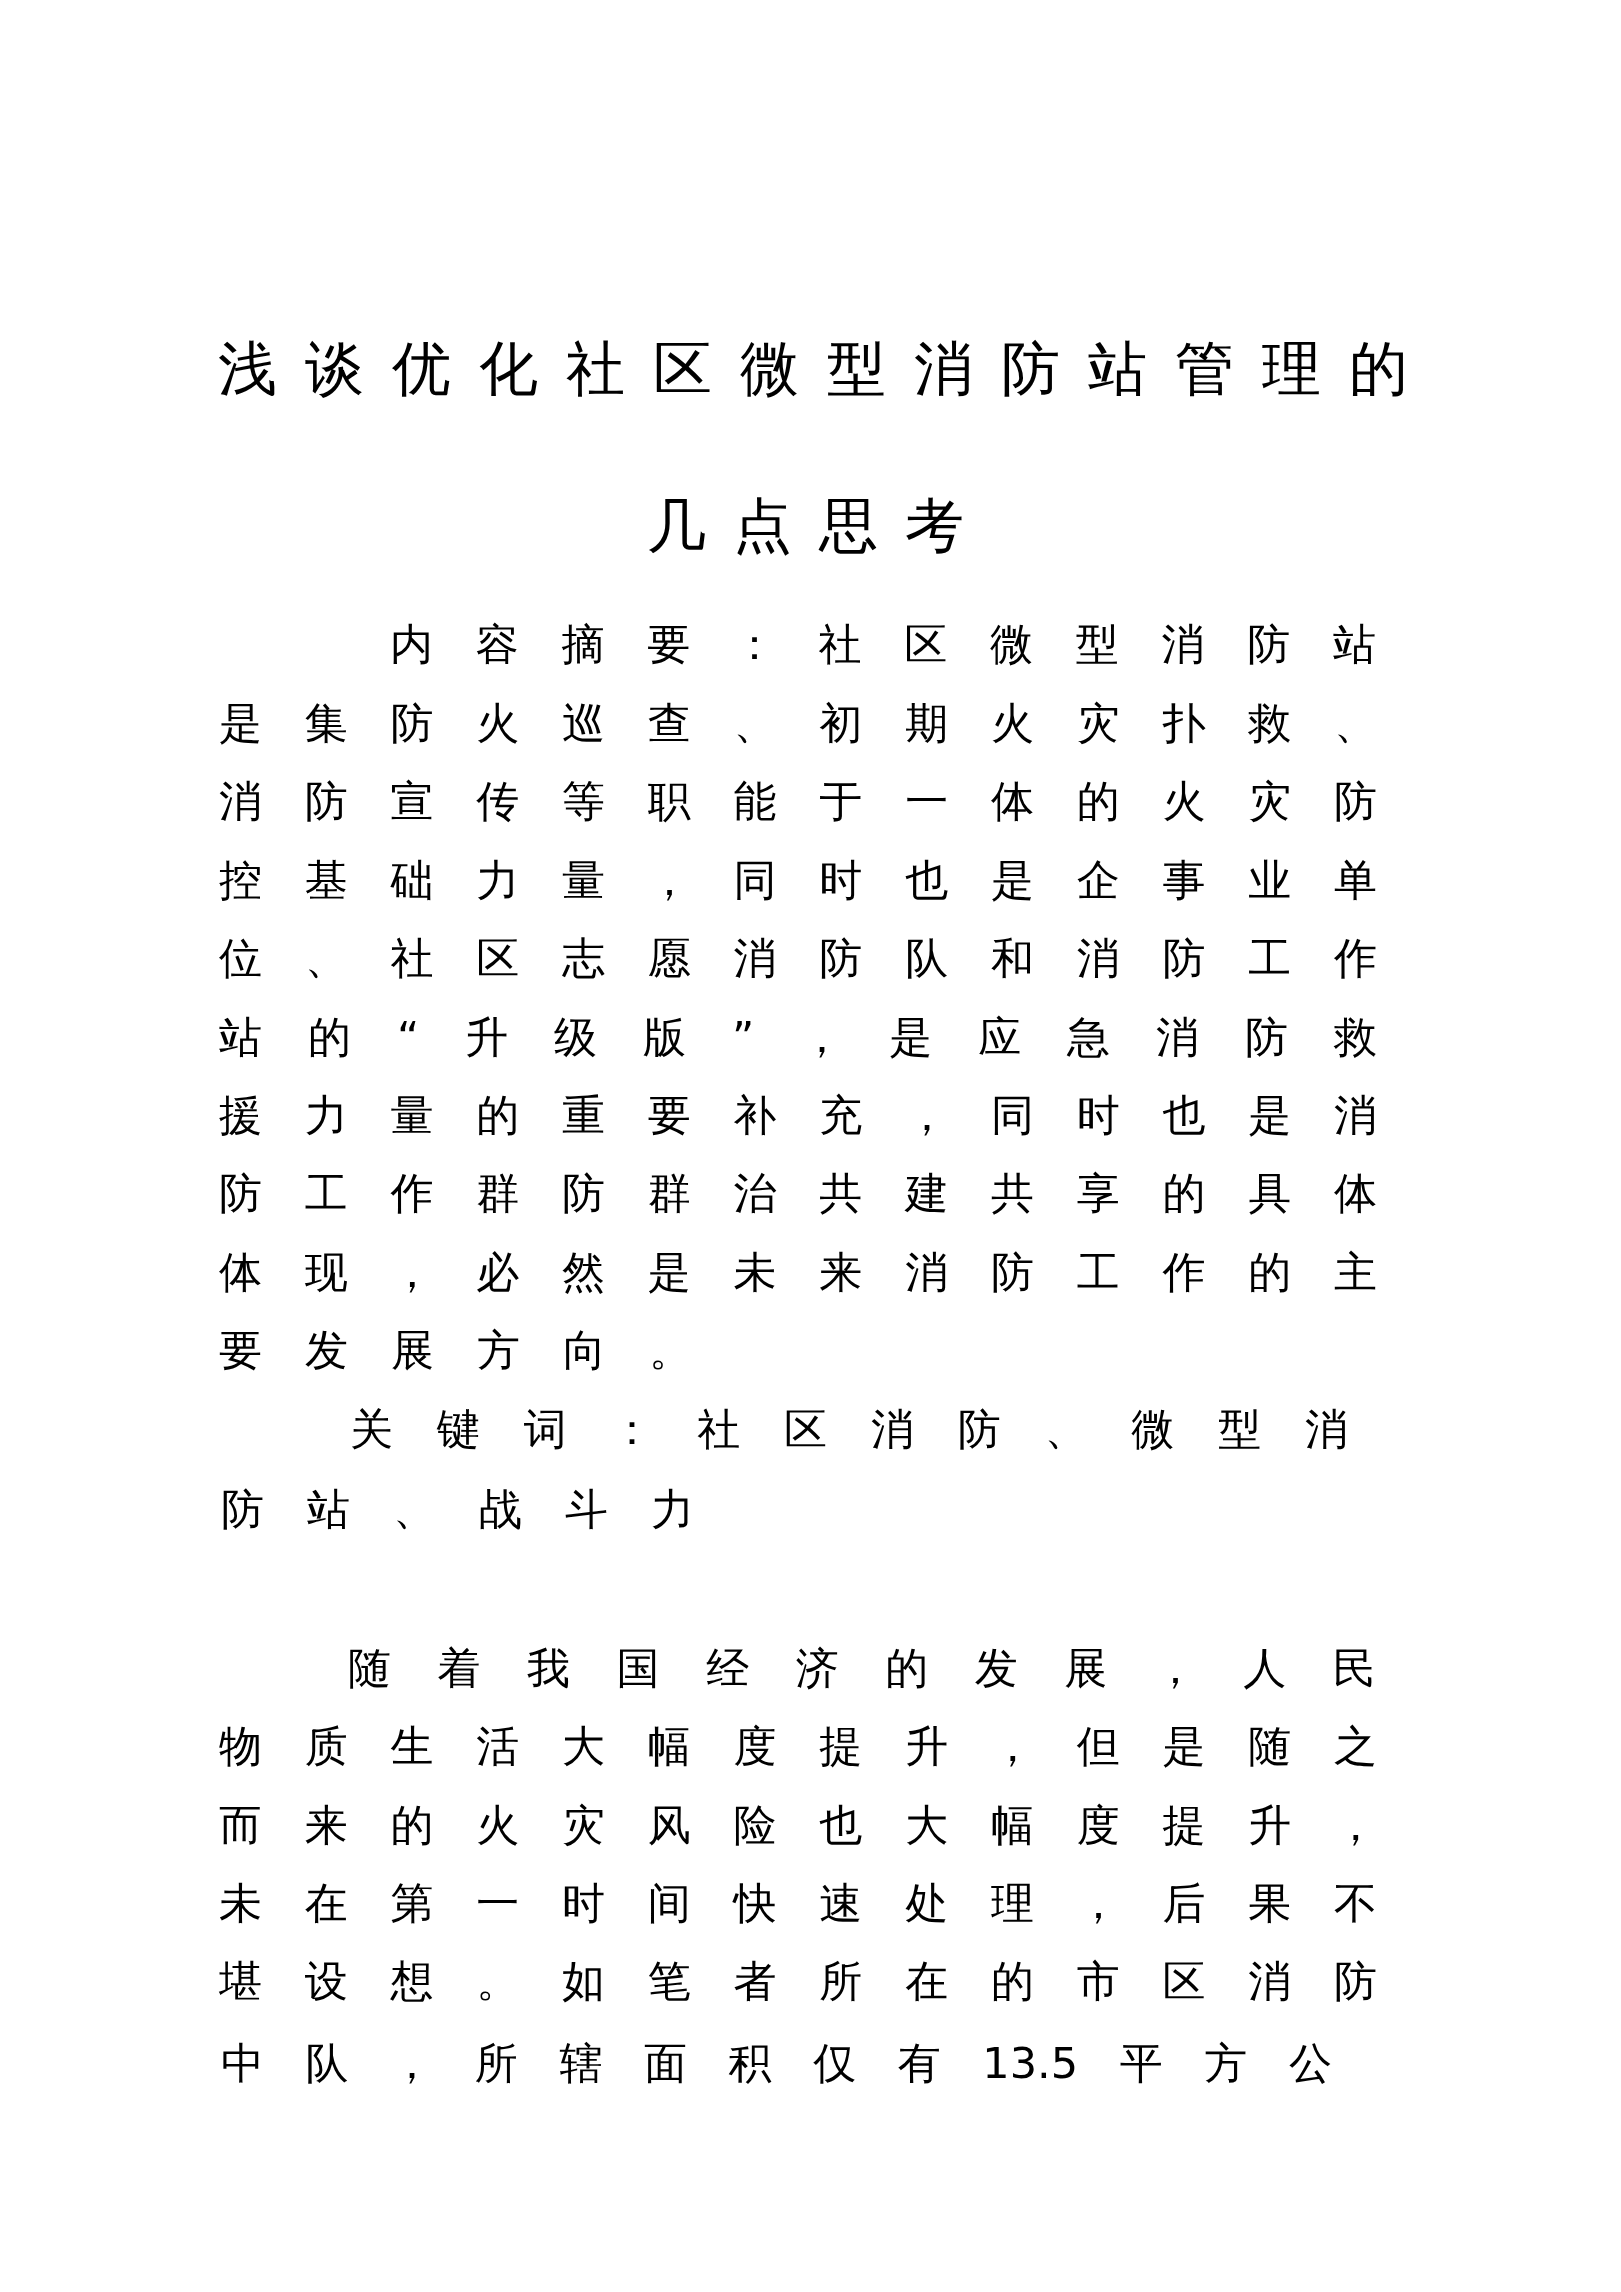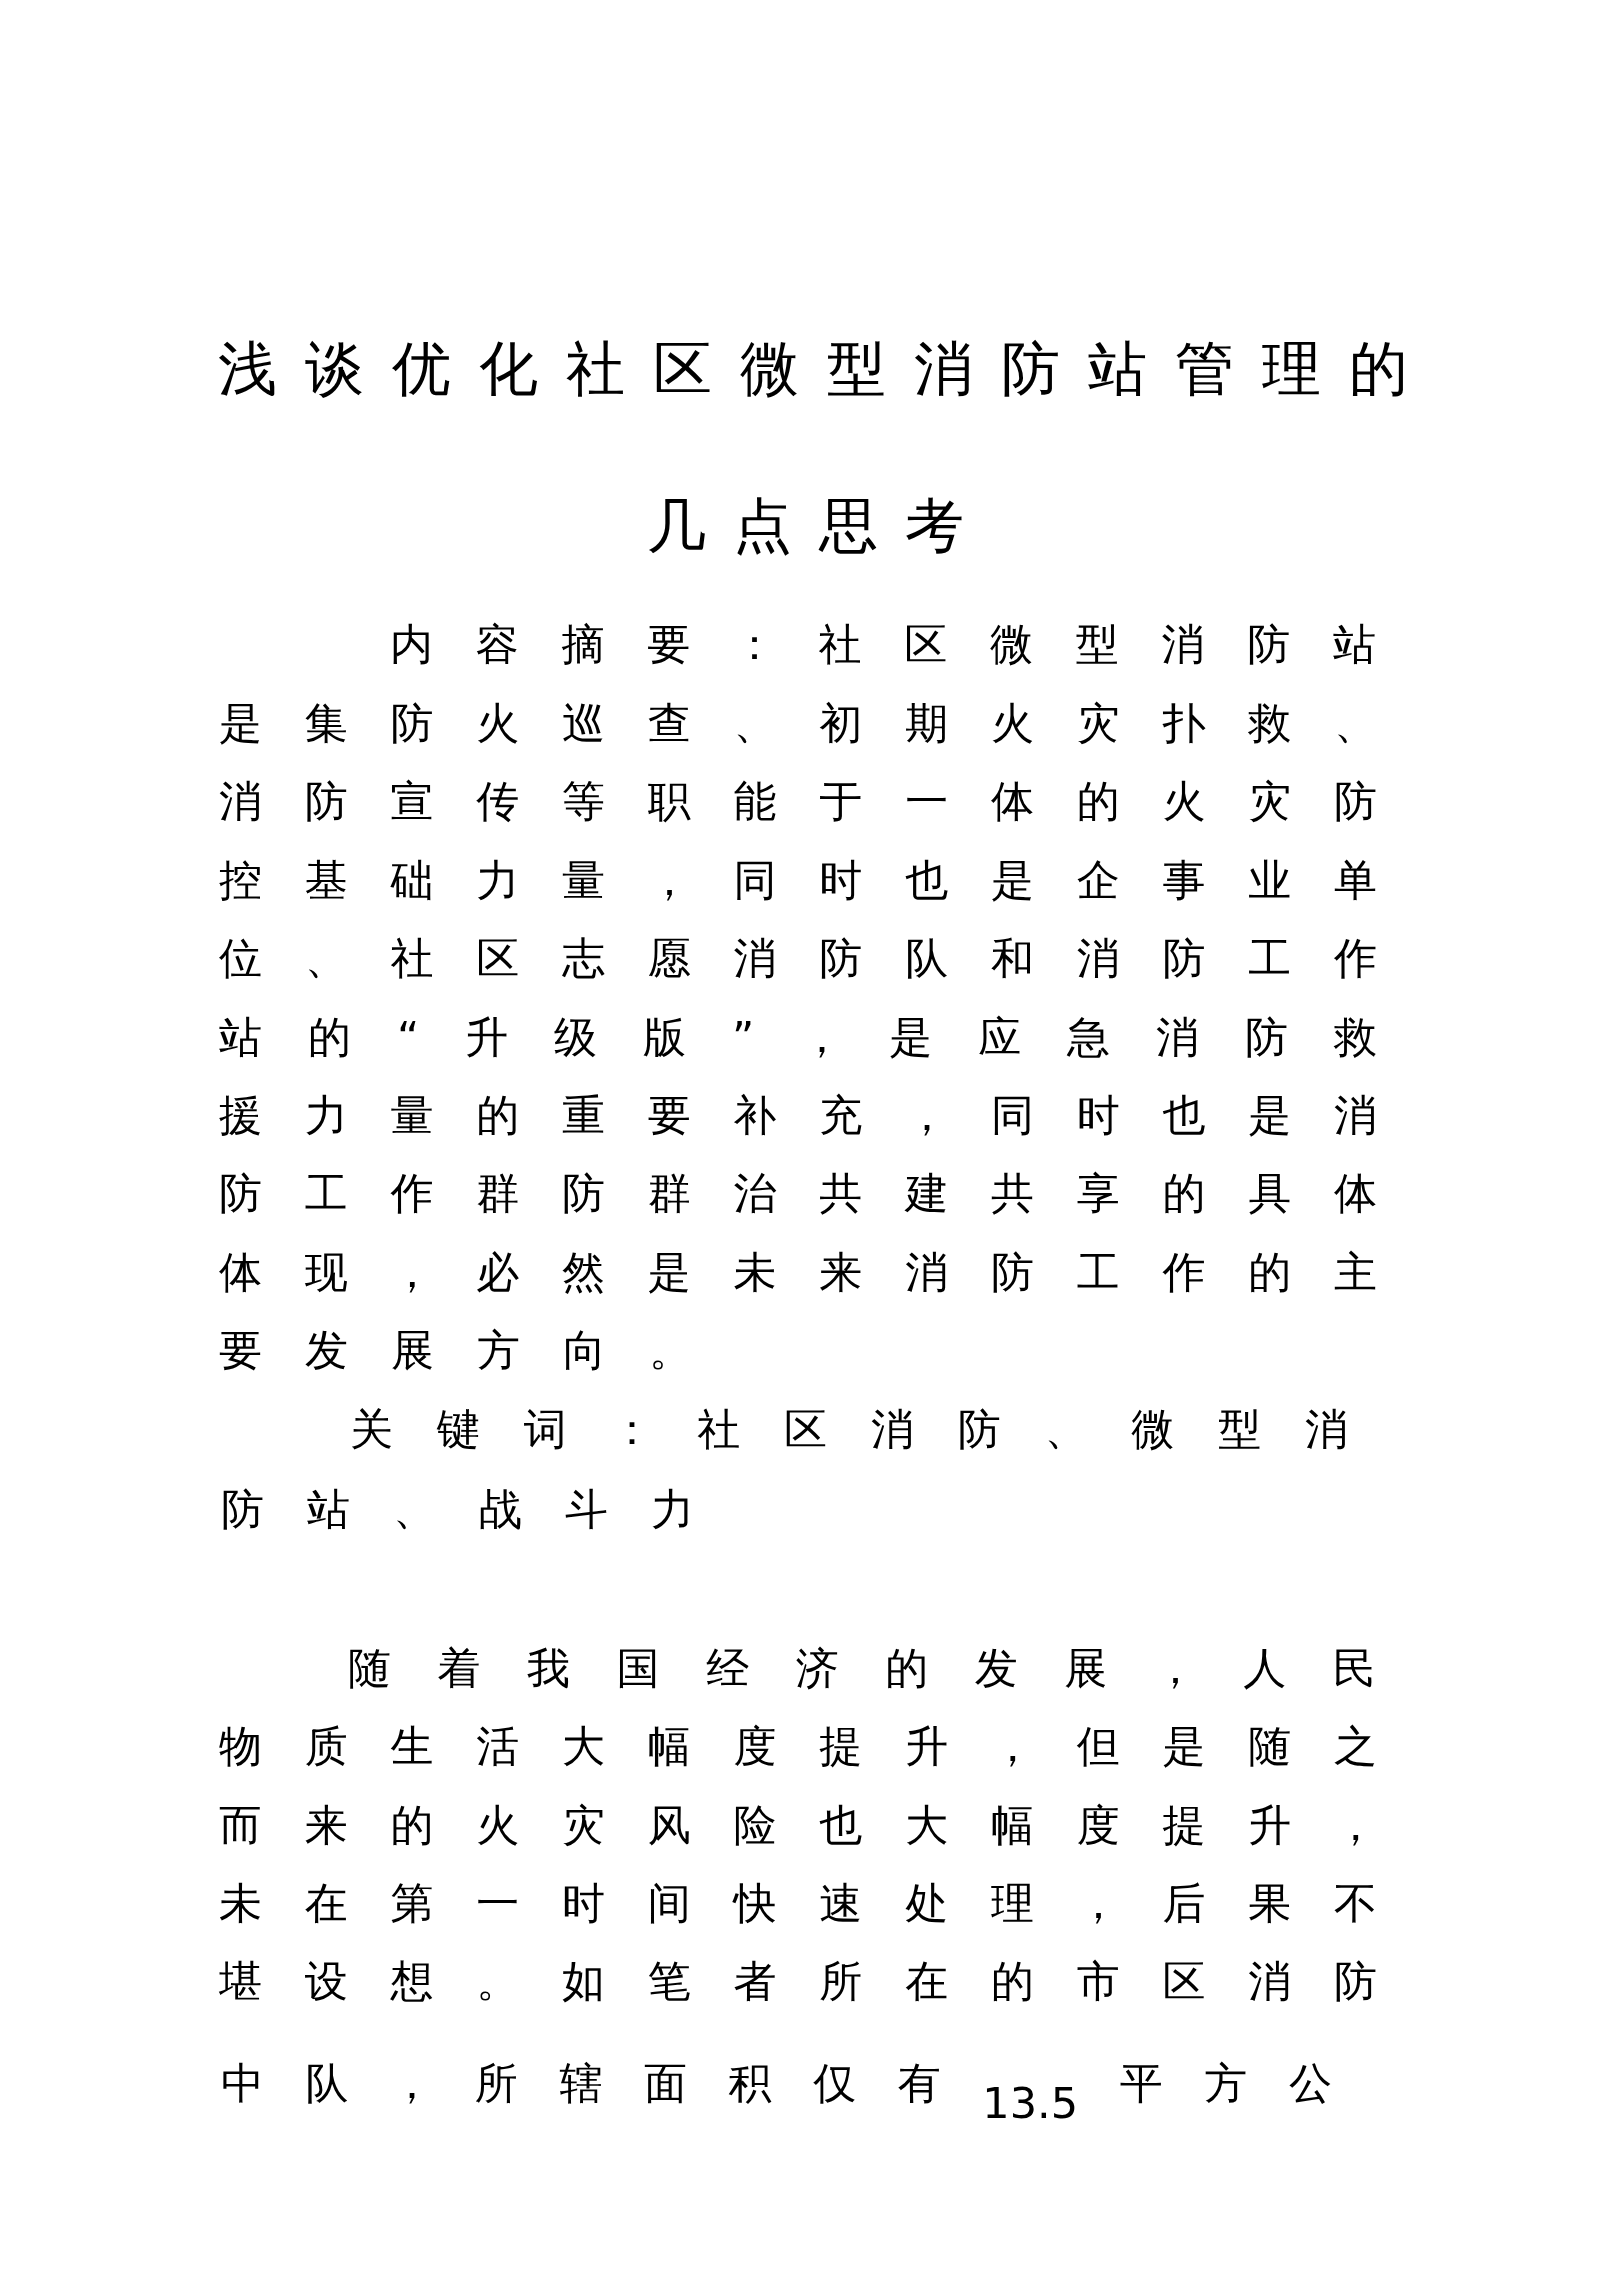--- a/index.html
+++ b/index.html
@@ -5,21 +5,21 @@
   html, body { margin: 0; padding: 0; background: #ffffff; }
   body { width: 1621px; height: 2293px; position: relative; overflow: hidden;
          font-family: "DejaVu Sans", "Liberation Sans", sans-serif; color: #000000; }
   .page { position: absolute; left: 0; top: 0; width: 1621px; height: 2293px; background: #ffffff; }
   .row { position: absolute; display: flex; align-items: center; white-space: nowrap; }
   .row.just { justify-content: space-between; }
   .row.fixed { justify-content: flex-start; }
   .tok { display: inline-block; text-align: left; }
   .title .tok { font-size: 59px; line-height: 69px; height: 69px; }
   .body .tok { font-size: 43px; line-height: 51px; height: 51px; }
-  .num { letter-spacing: 0; margin-top: 40px; }
+  .num { letter-spacing: 0; }
 </style>
 </head>
 <body>
 
 <div class="page">
 
   <div class="title">
     <div class="row just" style="left:218px; width:1190px; top:334px;">
         <span class="tok">浅</span>
         <span class="tok">谈</span>

